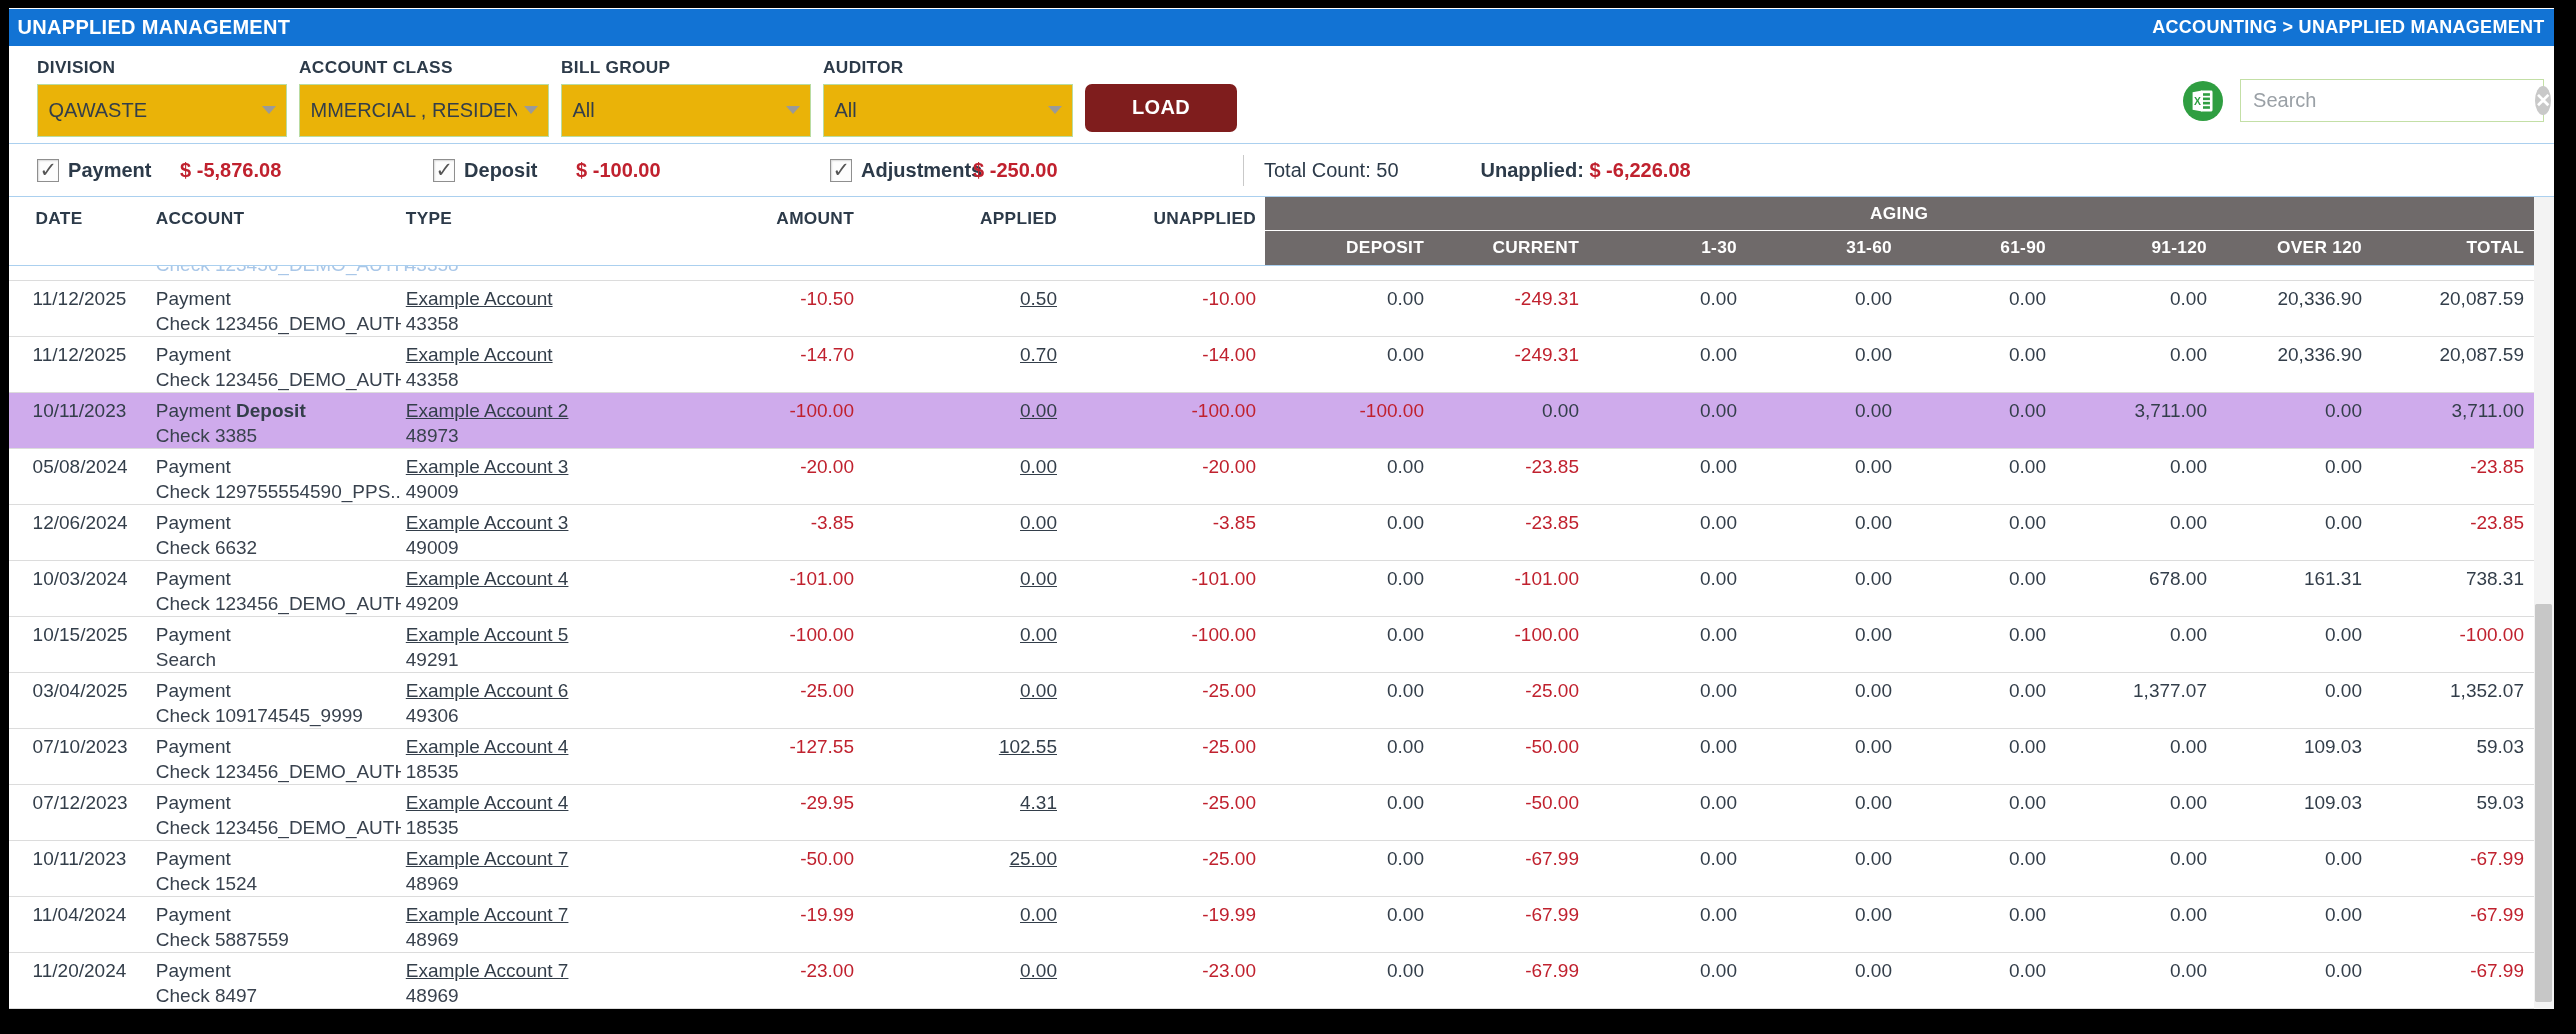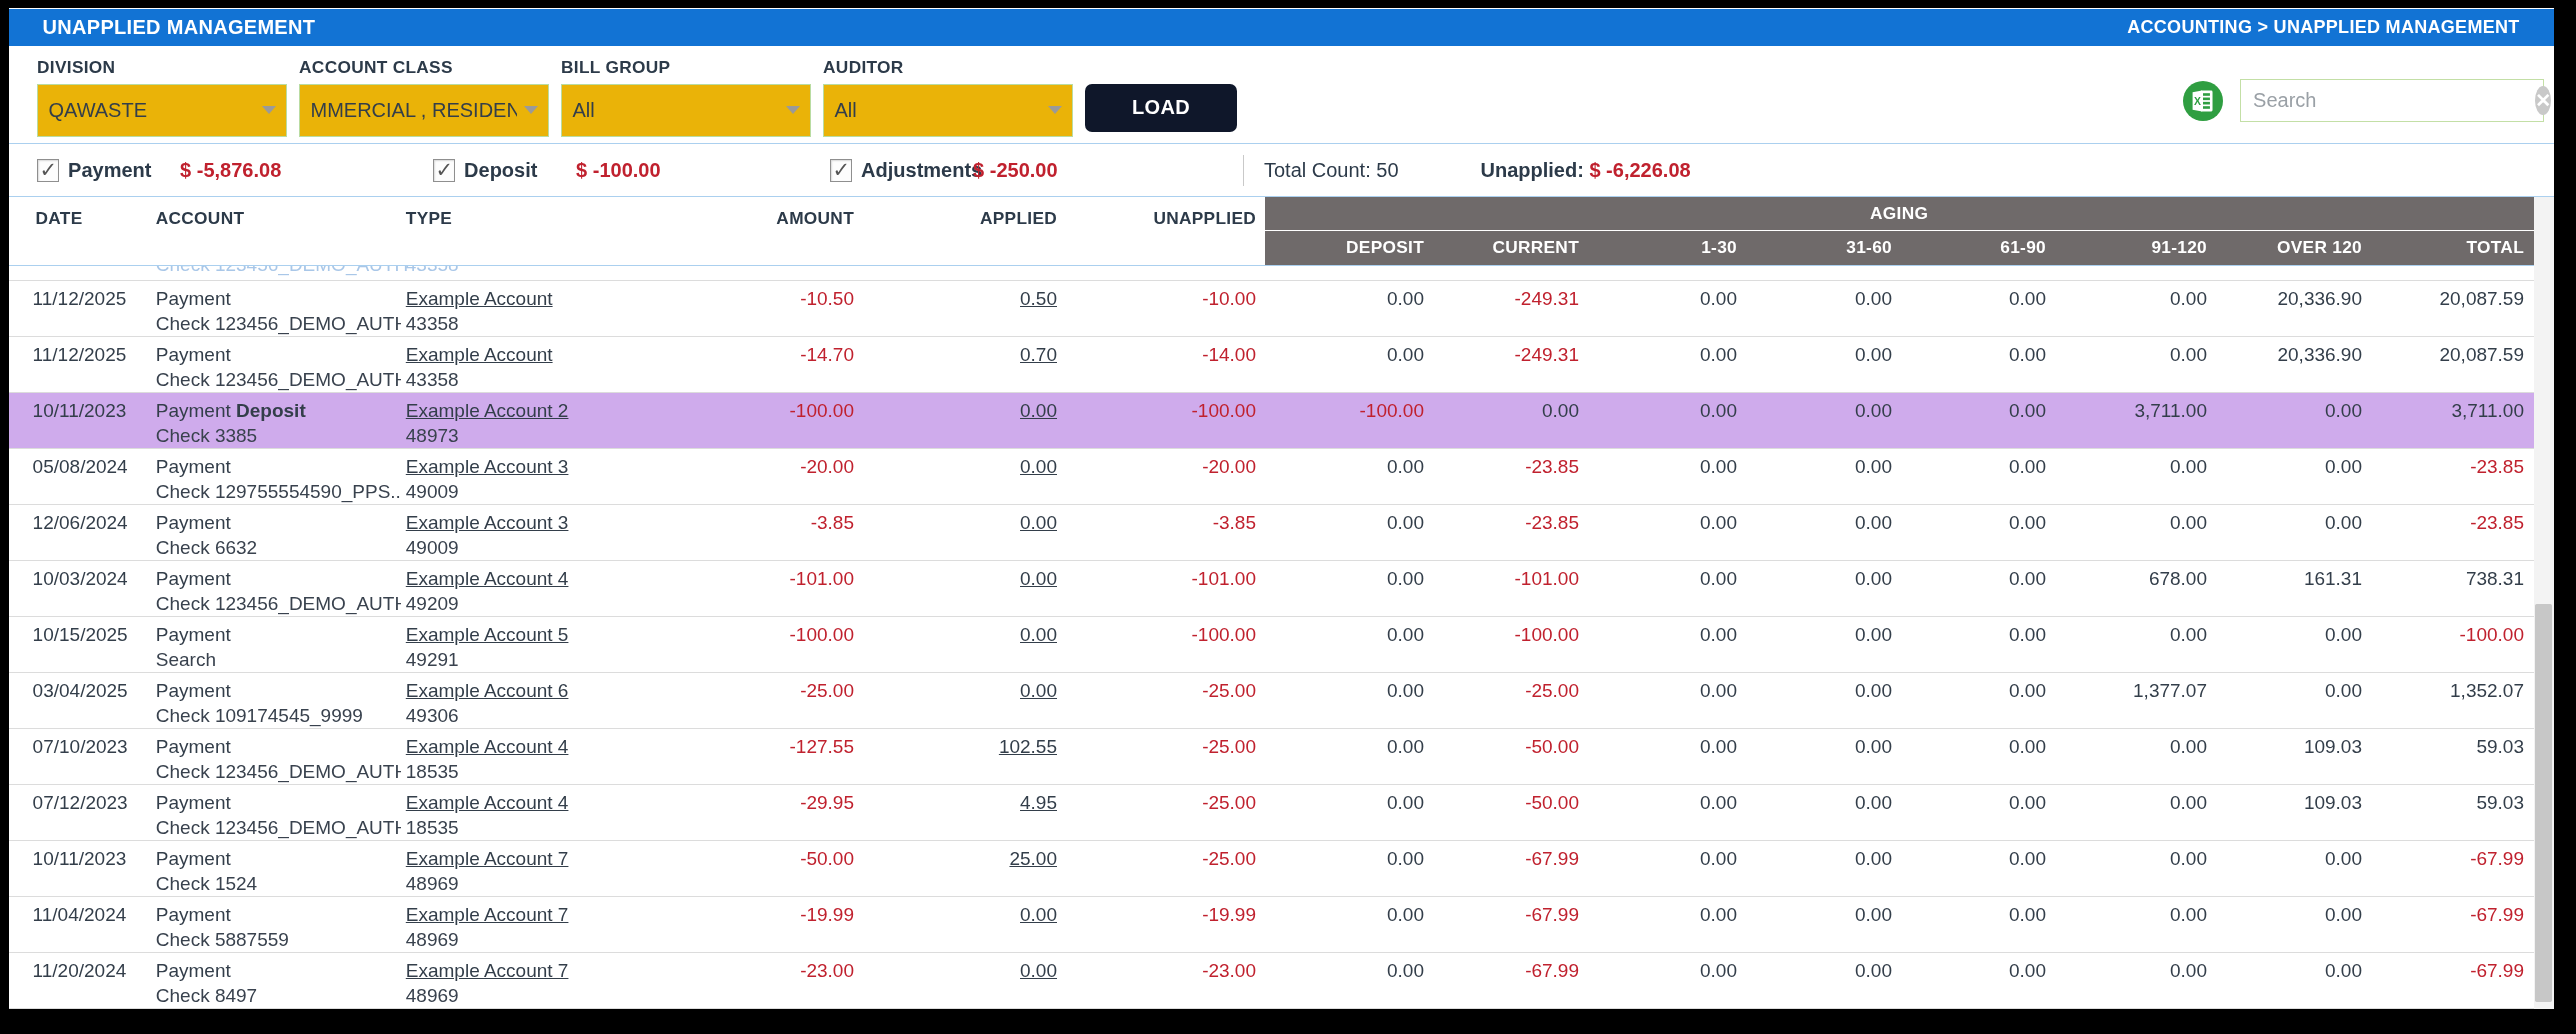--- a/index.html
+++ b/index.html
@@ -1,32 +1,32 @@
 <!DOCTYPE html>
 <html style="font-size:14px"><head>
 <meta charset="utf-8">
 <style>
   * { margin:0; padding:0; box-sizing:border-box; }
   html,body { width:2576px; height:1034px; overflow:hidden; }
   body { background:#000; font-family:"Liberation Sans", sans-serif; color:#333e4a; }
   .window { position:absolute; top:7.8px; left:8.6px; right:22.4px; bottom:25px; background:#fff; overflow:hidden; }
 
   
-  .titlebar { height:37px; margin-top:1.7px; background:#1273d4; color:#fff; display:flex; align-items:center; justify-content:space-between; padding:0 34px; }
+  .titlebar { height:37px; margin-top:1.7px; background:#1273d4; color:#fff; display:flex; align-items:center; justify-content:space-between; padding:0 9px; }
   .titlebar .tb-title { font-size:20px; font-weight:bold; letter-spacing:0.3px; }
   .titlebar .tb-crumb { font-size:18px; font-weight:bold; letter-spacing:0.3px; }
 
   
   .filters { position:relative; height:97px; padding:10.4px 0 0 28.5px; display:flex; }
   .fgroup { width:250px; margin-right:12px; }
   .fgroup .flabel { font-size:17.3px; font-weight:bold; color:#2c3a49; letter-spacing:0.3px; }
   .dropdown { margin-top:6px; height:53px; border:1.7px solid #b9dca2; background:#eab308; display:flex; align-items:center; padding:0 10.4px; position:relative; cursor:pointer; }
   .dropdown .dval { font-size:20px; color:#333e4a; white-space:nowrap; overflow:hidden; flex:1; }
   .dropdown .arr { width:0; height:0; border-left:7px solid transparent; border-right:7px solid transparent; border-top:8.6px solid #9a9a9a; margin-left:7px; }
-  .loadbtn { margin-top:27px; width:152px; height:48px; background:#0f172a; border:none; border-radius:7px; color:#fff; font-size:20px; font-weight:bold; letter-spacing:0.4px; font-family:inherit; cursor:pointer; }
+  .loadbtn { margin-top:27px; width:152px; height:48px; background:#7f1d1d; border:none; border-radius:7px; color:#fff; font-size:20px; font-weight:bold; letter-spacing:0.4px; font-family:inherit; cursor:pointer; }
   .excel { position:absolute; top:35px; right:331px; width:40px; height:40px; border-radius:50%; background:#2f9e41; display:flex; align-items:center; justify-content:center; cursor:pointer; }
   .searchbox { position:absolute; top:33px; right:9.5px; width:304px; height:43px; border:1.7px solid #c3dfa6; display:flex; align-items:center; padding:0 8.6px 0 12px; }
   .searchbox input { border:none; outline:none; flex:1; font-size:20px; font-family:inherit; color:#444; }
   .searchbox input::placeholder { color:#9aa0a6; }
   .mag { margin:0 8.6px; }
   .clearbtn { width:29px; height:29px; border-radius:50%; background:#c9c9c9; display:flex; align-items:center; justify-content:center; color:#fff; font-size:19px; font-weight:bold; cursor:pointer; }
 
   
   .sumrow { height:54px; border-top:1.7px solid #abd0ef; border-bottom:1.7px solid #abd0ef; display:flex; align-items:center; padding-left:28.5px; }
   .cbgroup { display:flex; align-items:center; }
@@ -394,21 +394,21 @@
     <div class="cell c-date">07/12/2023</div>
     <div class="cell c-type">
       <span class="t1">Payment</span><b class="t2"></b>
       <span class="line2">Check 123456_DEMO_AUTH</span>
     </div>
     <div class="cell c-acct">
       <span class="acct-link">Example Account 4</span>
       <span class="line2">18535</span>
     </div>
     <div class="cell num c-amount red">-29.95</div>
-    <div class="cell num c-applied"><span class="applied-val">4.95</span></div>
+    <div class="cell num c-applied"><span class="applied-val">4.31</span></div>
     <div class="cell num c-unapplied red">-25.00</div>
   <div class="cell num">0.00</div>
           <div class="cell num red">-50.00</div>
           <div class="cell num">0.00</div>
           <div class="cell num">0.00</div>
           <div class="cell num">0.00</div>
           <div class="cell num">0.00</div>
           <div class="cell num">109.03</div>
           <div class="cell num">59.03</div>
         </div>

